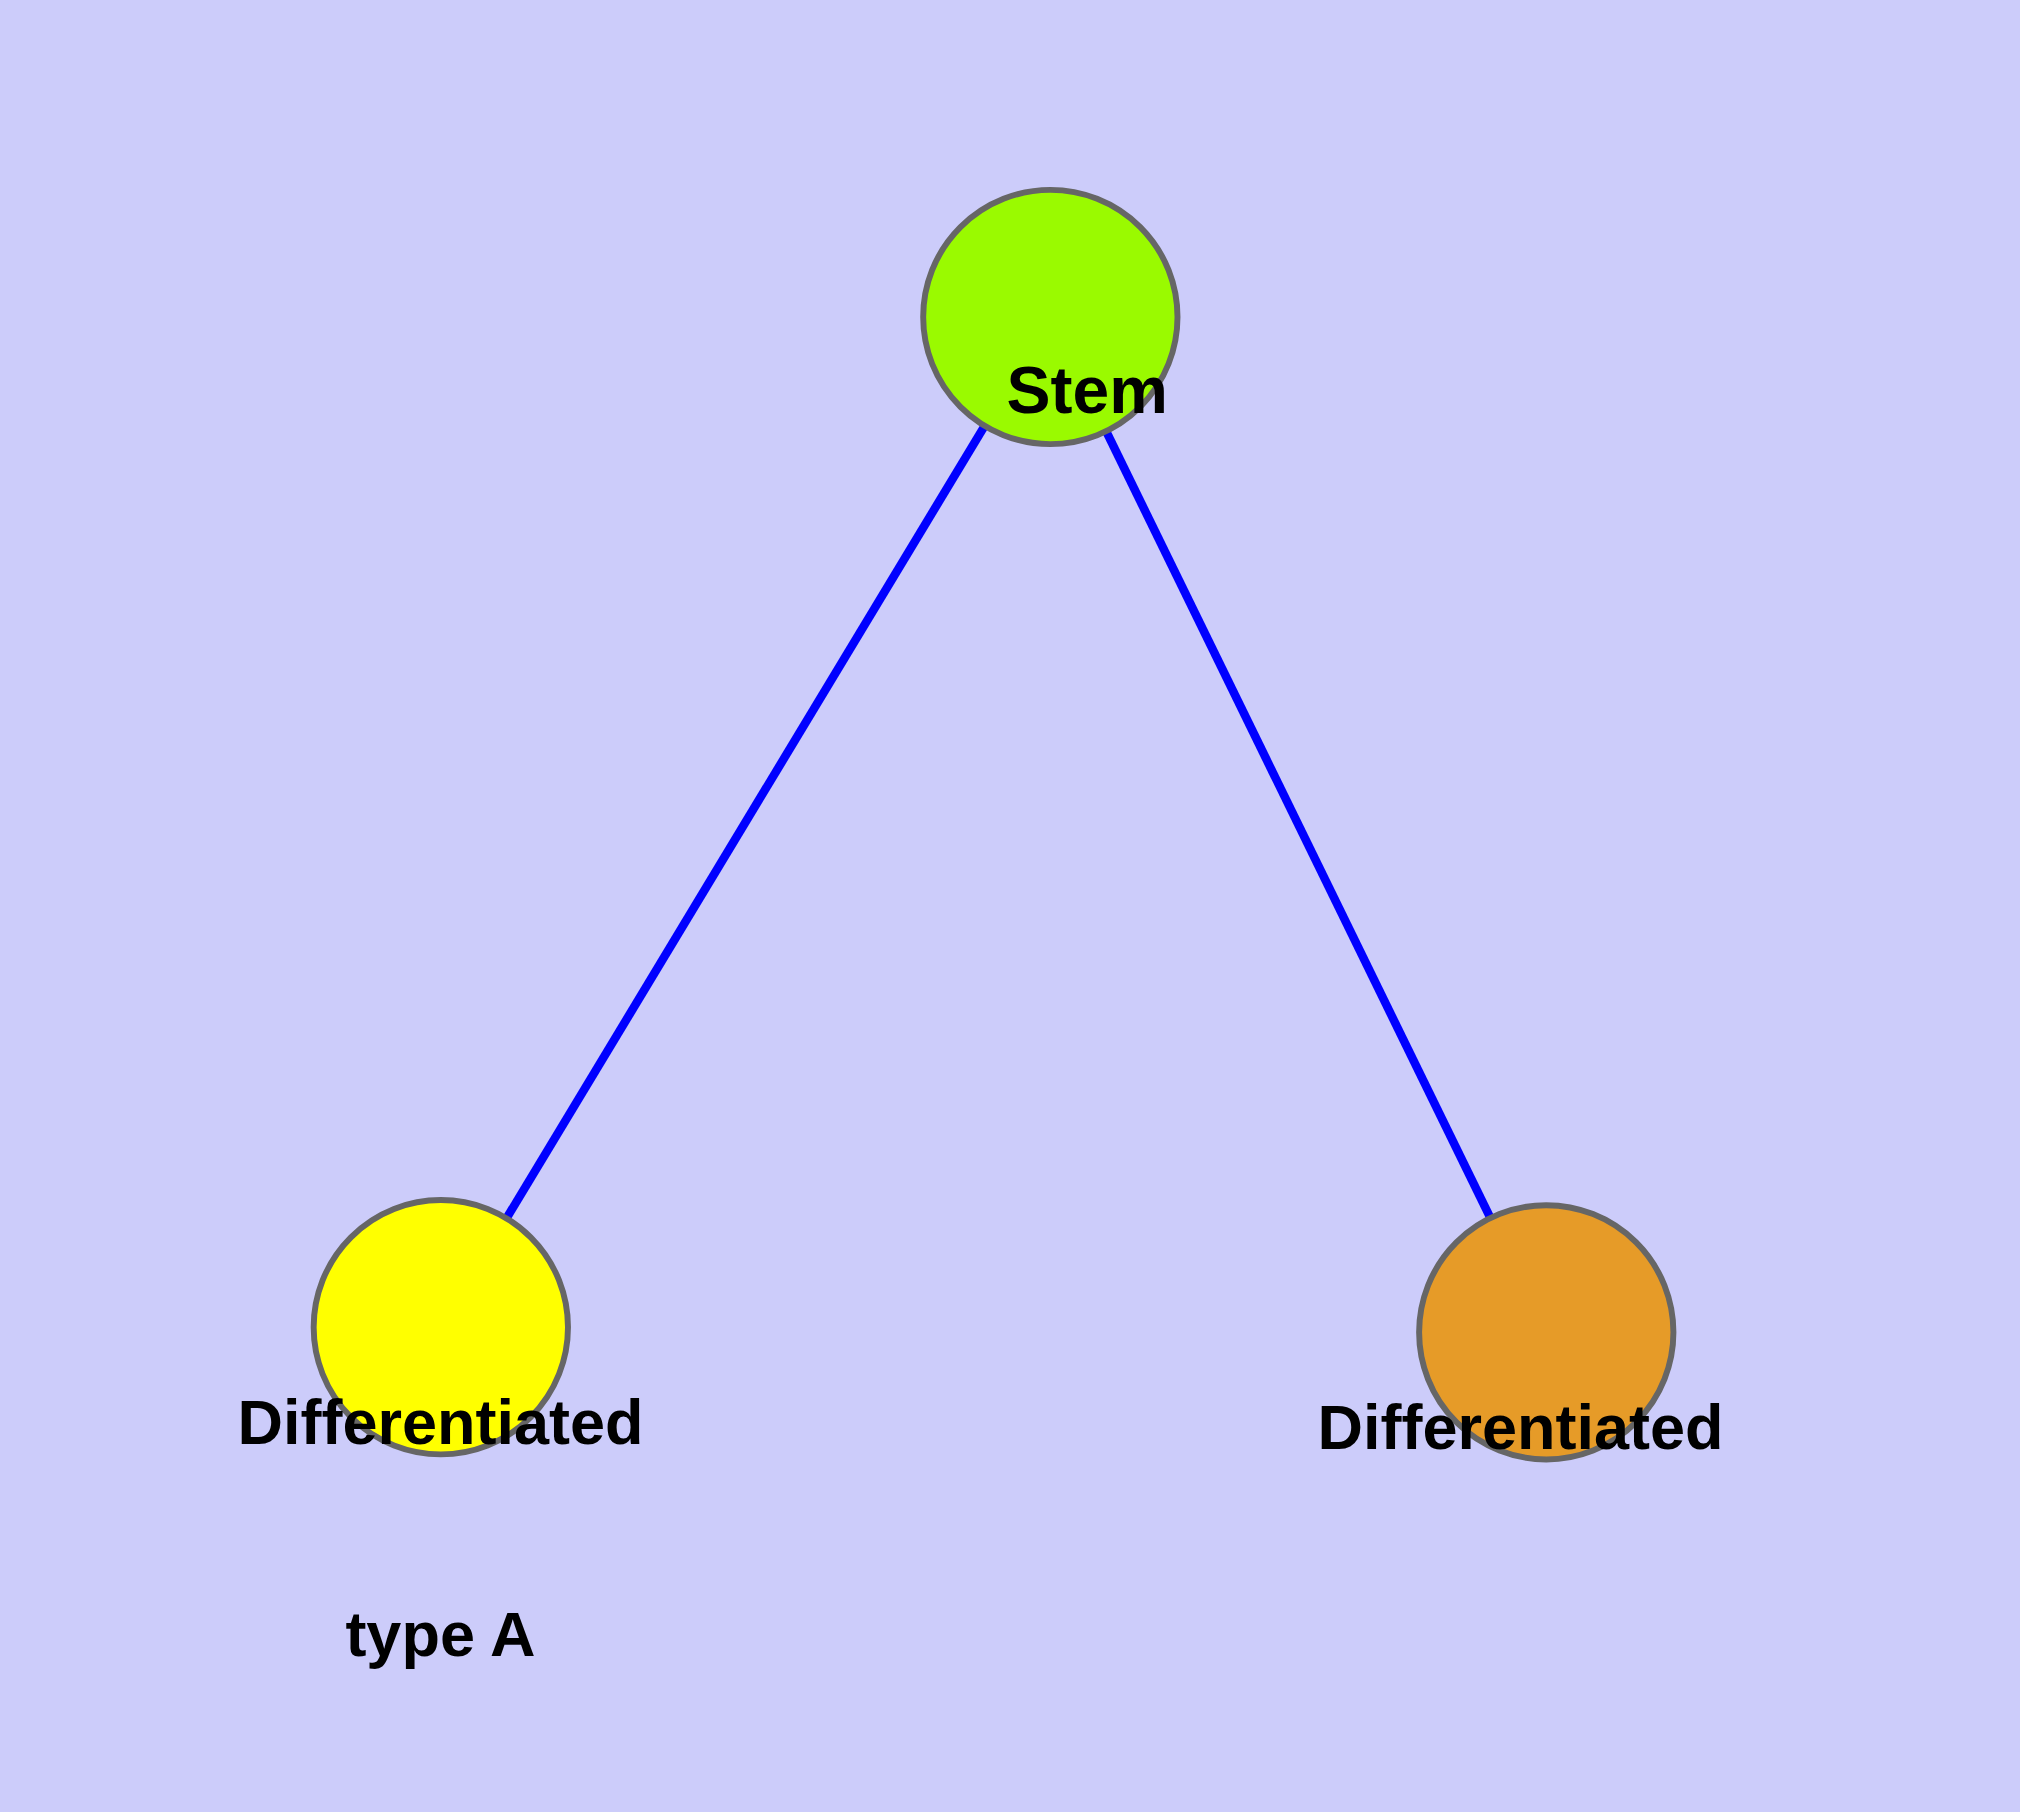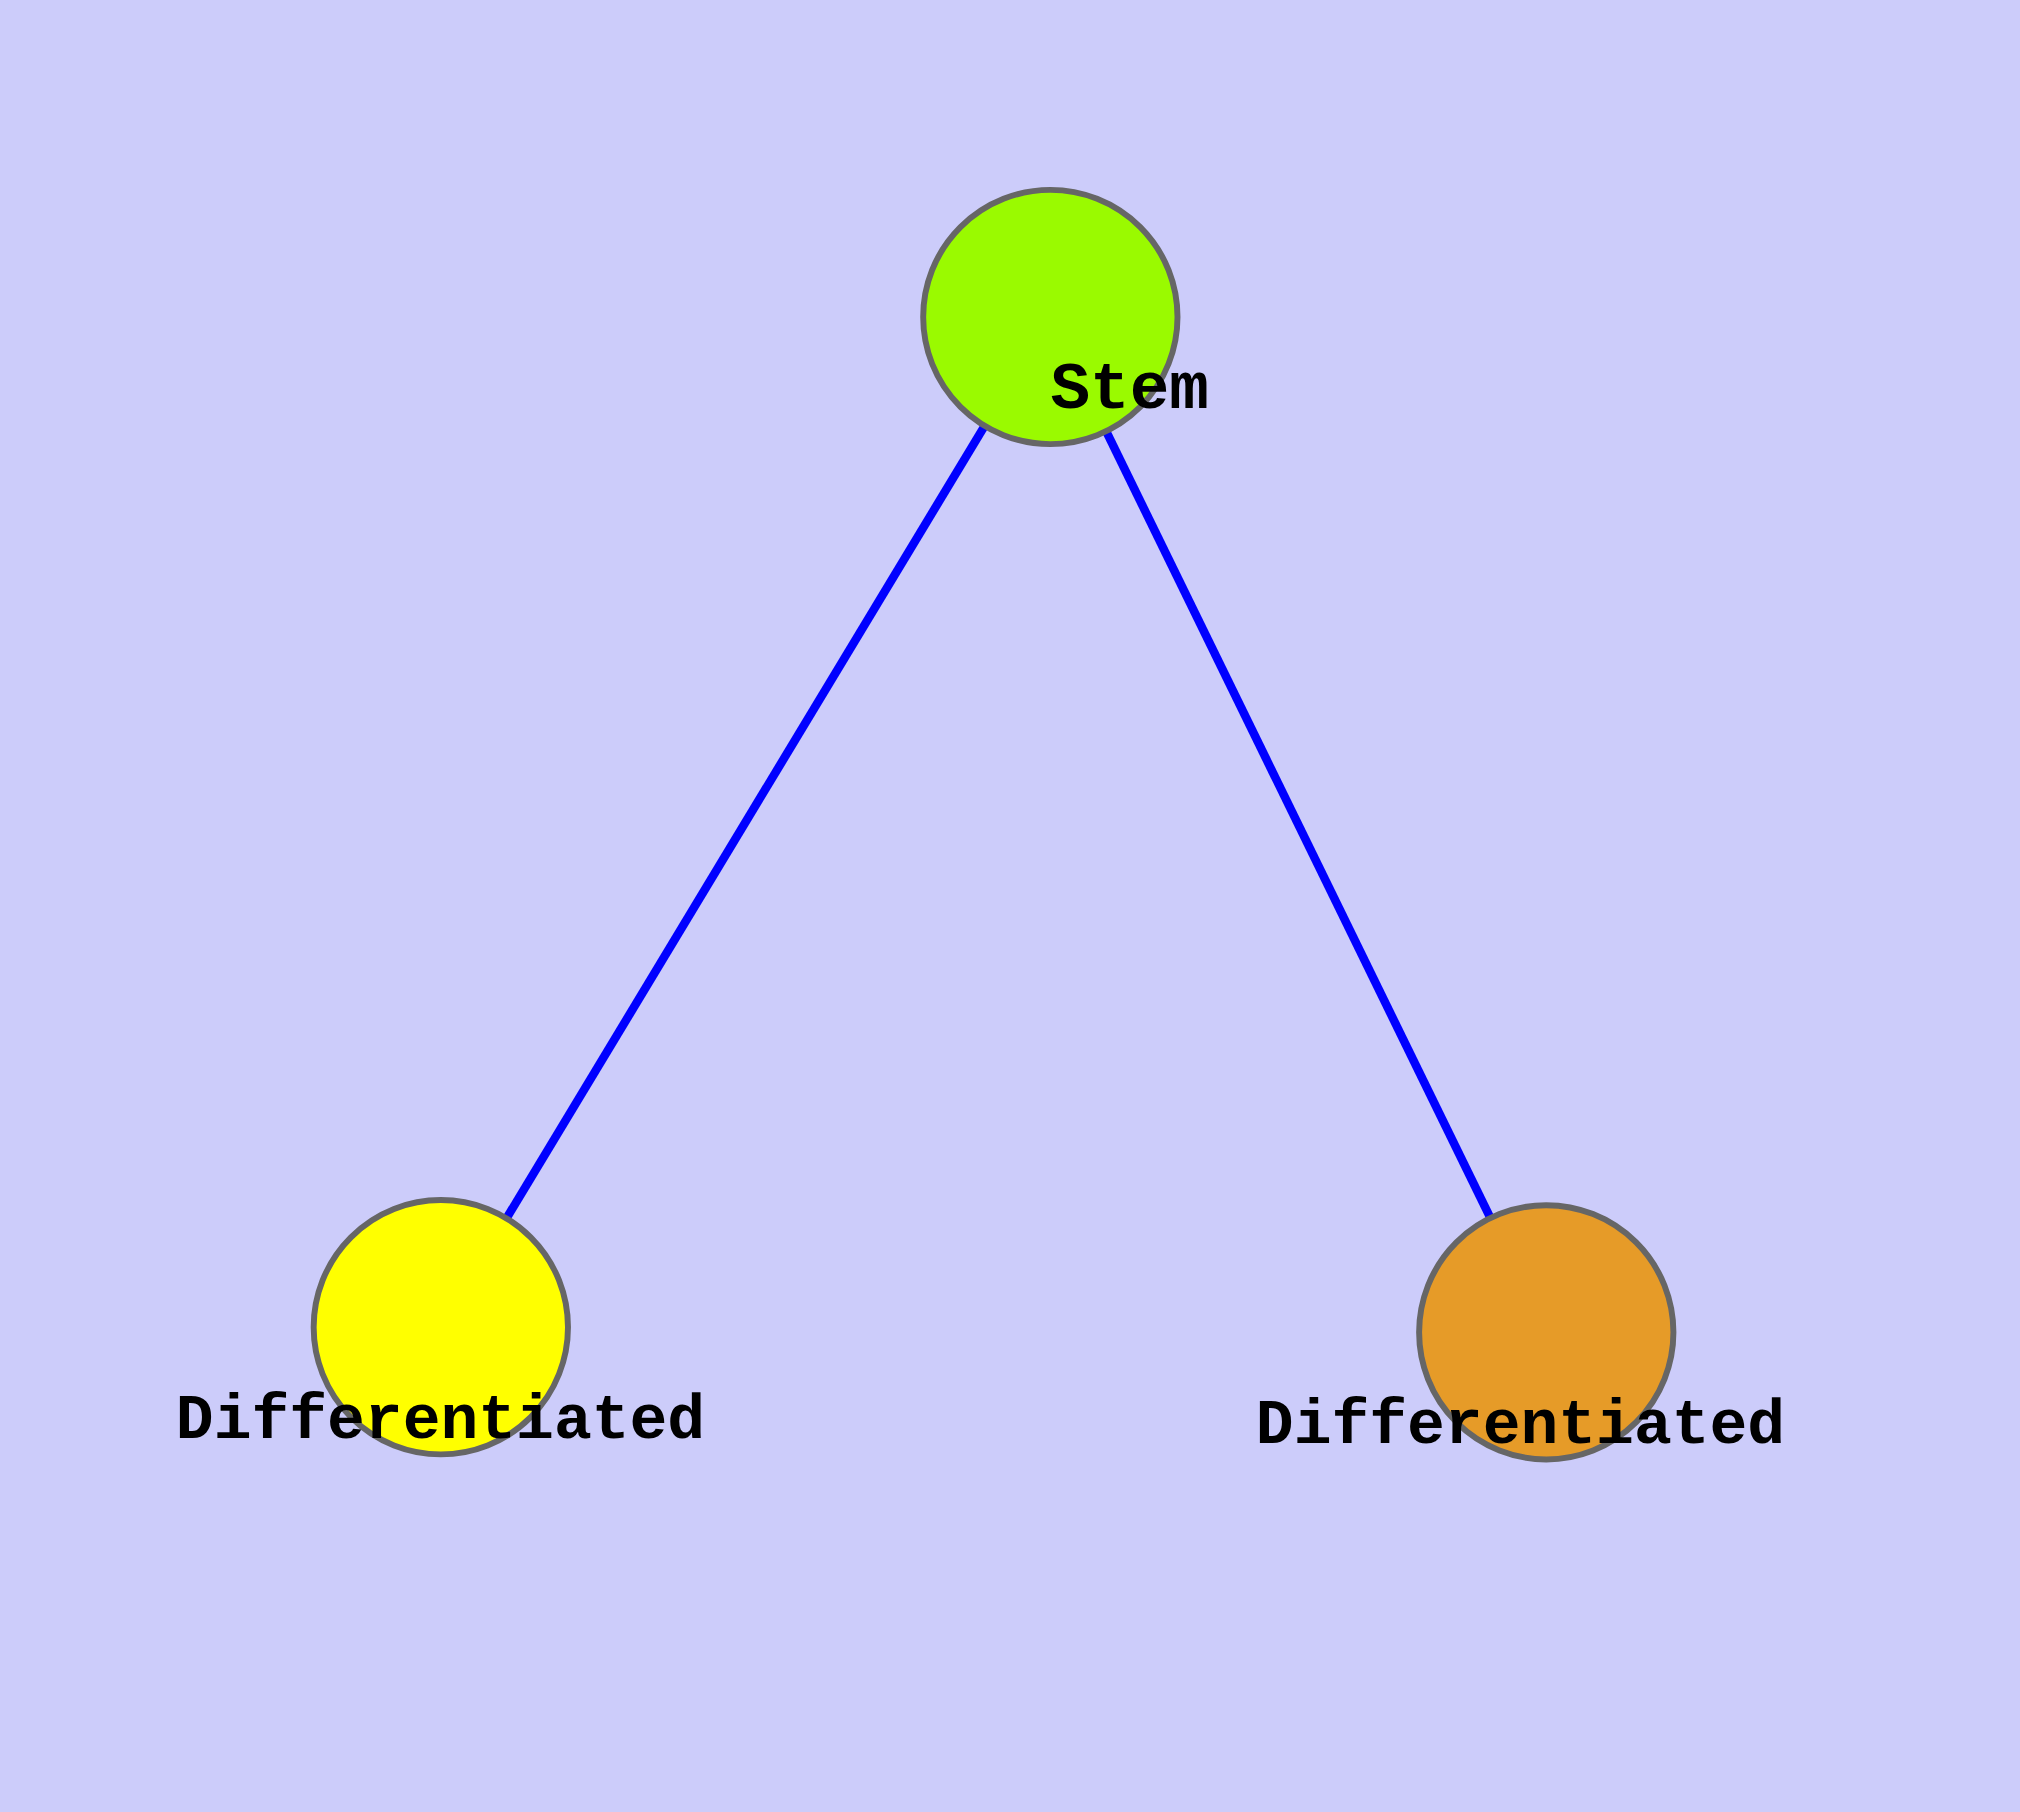--- a/index.html
+++ b/index.html
@@ -20,21 +20,21 @@
     position: absolute;
     top: 0;
     left: 0;
     width: 2021px;
     height: 1812px;
     display: block;
   }
   .node-label {
     position: absolute;
     text-align: center;
-    font-family: Liberation Mono, monospace;
+    font-family: Liberation Sans, sans-serif;
     font-weight: bold;
     color: #000000;
     white-space: pre;
     line-height: 1.12;
     pointer-events: none;
     -webkit-font-smoothing: antialiased;
   }
   .node-label.stem {
     font-size: 66px;
   }
@@ -62,20 +62,21 @@
       <circle cx="1824" cy="1572" r="150" fill="#e69b28" stroke="#666666" stroke-width="7"></circle>
     </g>
   </svg>
 
   <div class="node-label stem" style="left:796px; top:280px; width:509px;">
     <span>Stem</span>
   </div>
 
   <div class="node-label leaf" style="left:161px; top:1246px; width:559px;">
     <div>Differentiated</div>
+    <div>type A</div>
   </div>
 
   <div class="node-label leaf" style="left:1241px; top:1251px; width:559px;">
     <div>Differentiated</div>
   </div>
 
 </div>
 
 
 </body></html>

